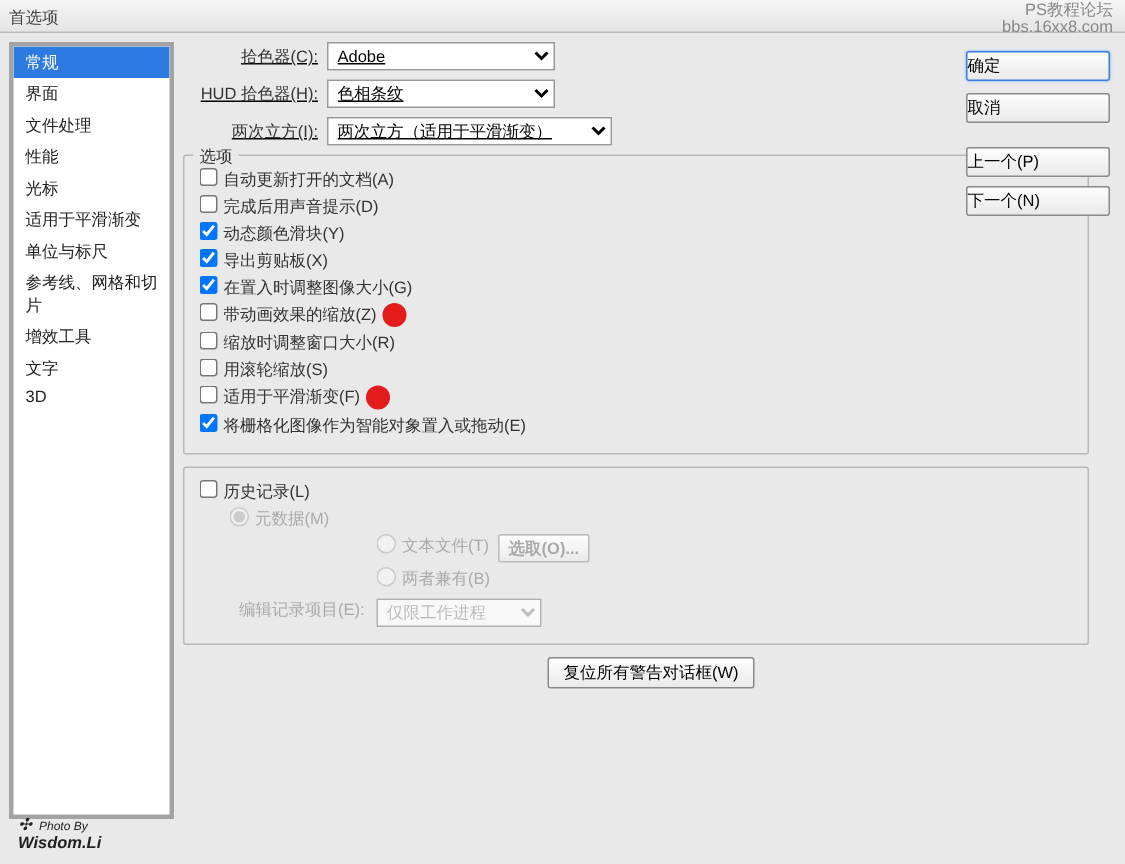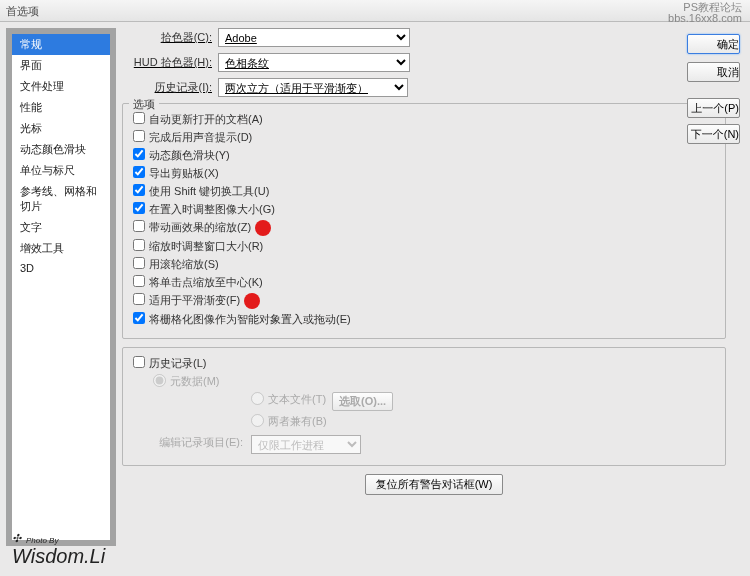--- a/index.html
+++ b/index.html
@@ -1,80 +1,80 @@
 <!DOCTYPE html>
 <html><head>
 <meta charset="utf-8">
 <style>
 * { box-sizing: border-box; margin: 0; padding: 0; font-family: "Microsoft YaHei", SimSun, Arial, sans-serif; font-size: 11px; }
 body { background: #eae9e9; width: 750px; height: 576px; position: relative; overflow: hidden; }
 .titlebar { height: 22px; background: linear-gradient(#f5f5f5, #e5e5e5); border-bottom: 1px solid #bbb; padding: 4px 6px; color: #444; }
 .main { display: flex; height: 530px; }
-.sidebar { width: 110px; background: #fff; border: 6px solid #a3a3a3; margin: 6px 4px 6px 6px; overflow: hidden; }
+.sidebar { width: 110px; background: #fff; border: 3px solid #a3a3a3; margin: 6px 4px 6px 6px; overflow: hidden; }
 .sidebar-item { padding: 3px 8px; cursor: pointer; color: #222; }
 .sidebar-item.selected { background: #2d7be0; color: #fff; }
 .content { flex: 1; padding: 6px 4px 6px 2px; }
 .row { display: flex; align-items: center; margin-bottom: 6px; text-decoration: underline; }
 .row label { width: 90px; text-align: right; margin-right: 6px; color: #333; }
-select { width: 192px; height: 19px; border: 1px solid #999; background: #fff; padding: 0 2px; font-size: 11px; }
+select { width: 152px; height: 19px; border: 1px solid #999; background: #fff; padding: 0 2px; font-size: 11px; }
 .fieldset { border: 1px solid #b8b8b8; margin: 4px 20px 8px 0; padding: 8px 10px 8px 10px; position: relative; border-radius: 2px; }
 .legend { position: absolute; top: -7px; left: 6px; background: #eae9e9; padding: 0 4px; color: #333; }
 .chk-row { display: flex; align-items: flex-start; margin-bottom: 3px; position: relative; }
 .chk-row input[type=checkbox] { margin-right: 4px; width: 12px; height: 12px; }
 .chk-row input[type=radio] { margin-right: 4px; }
 .chk-row span { color: #333; }
 .chk-row.disabled span { color: #aaa; }
 .red-dot { width: 16px; height: 16px; background: #e31b1b; border-radius: 50%; display: inline-block; margin-left: 4px; }
 .history-sub { margin-left: 20px; }
 .history-sub .rlabel { width: 90px; text-align: right; display: inline-block; margin-right: 8px; color: #aaa; }
-.btn-side { position: absolute; right: 10px; width: 53px; height: 20px; background: linear-gradient(#fdfdfd,#eaeaea); border: 1px solid #8a8a8a; border-radius: 2px; font-size: 11px; cursor: pointer; text-align: right; line-height: 18px; }
+.btn-side { position: absolute; right: 10px; width: 96px; height: 20px; background: linear-gradient(#fdfdfd,#eaeaea); border: 1px solid #8a8a8a; border-radius: 2px; font-size: 11px; cursor: pointer; text-align: left; line-height: 18px; }
 .btn-reset { display: block; margin: 5px auto 0; padding: 2px 10px; background: linear-gradient(#fdfdfd,#eaeaea); border: 1px solid #8a8a8a; border-radius: 2px; cursor: pointer; }
 .btn-sel { padding: 1px 6px; margin-left: 6px; background: linear-gradient(#fdfdfd,#eaeaea); border: 1px solid #bbb; border-radius: 2px; color: #aaa; font-weight: bold; }
 .watermark { position: absolute; right: 8px; top: 2px; font-size: 10px; color: #888; text-align: right; line-height: 11px; }
 .photo-by { position: absolute; left: 12px; bottom: 8px; font-family: cursive; font-style: italic; color: #222; }
 .photo-by .small { font-size: 8px; text-align: center; }
-.photo-by .sig { font-size: 20px; font-weight: normal; }
+.photo-by .sig { font-size: 11px; font-weight: bold; }
 </style>
 </head>
 <body>
 
 <div class="titlebar">
   <span>首选项</span>
 </div>
 <div class="watermark">
   <div>PS教程论坛</div>
   <div>bbs.16xx8.com</div>
 </div>
 
 <div class="main">
   <div class="sidebar" id="sidebar">
       <div class="sidebar-item selected">常规</div>
       <div class="sidebar-item">界面</div>
       <div class="sidebar-item">文件处理</div>
       <div class="sidebar-item">性能</div>
       <div class="sidebar-item">光标</div>
-      <div class="sidebar-item">动态颜色滑块</div>
+      <div class="sidebar-item">适用于平滑渐变</div>
       <div class="sidebar-item">单位与标尺</div>
       <div class="sidebar-item">参考线、网格和切片</div>
+      <div class="sidebar-item">增效工具</div>
       <div class="sidebar-item">文字</div>
-      <div class="sidebar-item">增效工具</div>
       <div class="sidebar-item">3D</div>
     </div>
 
   <div class="content">
     <div class="row">
       <label>拾色器(C):</label>
       <select><option>Adobe</option></select>
     </div>
     <div class="row">
       <label>HUD 拾色器(H):</label>
       <select><option>色相条纹</option></select>
     </div>
     <div class="row">
-      <label>历史记录(I):</label>
+      <label>两次立方(I):</label>
       <select style="width:190px"><option>两次立方（适用于平滑渐变）</option></select>
     </div>
 
     <div class="fieldset">
       <span class="legend">选项</span>
       <div id="opts">
           <div class="chk-row">
             <input type="checkbox" style="">
             <span>自动更新打开的文档(A)</span>
           </div>
@@ -85,42 +85,34 @@
           <div class="chk-row">
             <input type="checkbox" checked="" style="">
             <span>动态颜色滑块(Y)</span>
           </div>
           <div class="chk-row">
             <input type="checkbox" checked="" style="">
             <span>导出剪贴板(X)</span>
           </div>
           <div class="chk-row">
             <input type="checkbox" checked="" style="">
-            <span>使用 Shift 键切换工具(U)</span>
-          </div>
-          <div class="chk-row">
-            <input type="checkbox" checked="" style="">
             <span>在置入时调整图像大小(G)</span>
           </div>
           <div class="chk-row">
             <input type="checkbox" style="">
             <span>带动画效果的缩放(Z)</span>
             <span class="red-dot"></span>
           </div>
           <div class="chk-row">
             <input type="checkbox" style="">
             <span>缩放时调整窗口大小(R)</span>
           </div>
           <div class="chk-row">
             <input type="checkbox" style="">
             <span>用滚轮缩放(S)</span>
-          </div>
-          <div class="chk-row">
-            <input type="checkbox" style="">
-            <span>将单击点缩放至中心(K)</span>
           </div>
           <div class="chk-row">
             <input type="checkbox" style="">
             <span>适用于平滑渐变(F)</span>
             <span class="red-dot"></span>
           </div>
           <div class="chk-row">
             <input type="checkbox" checked="" style="">
             <span>将栅格化图像作为智能对象置入或拖动(E)</span>
           </div>

